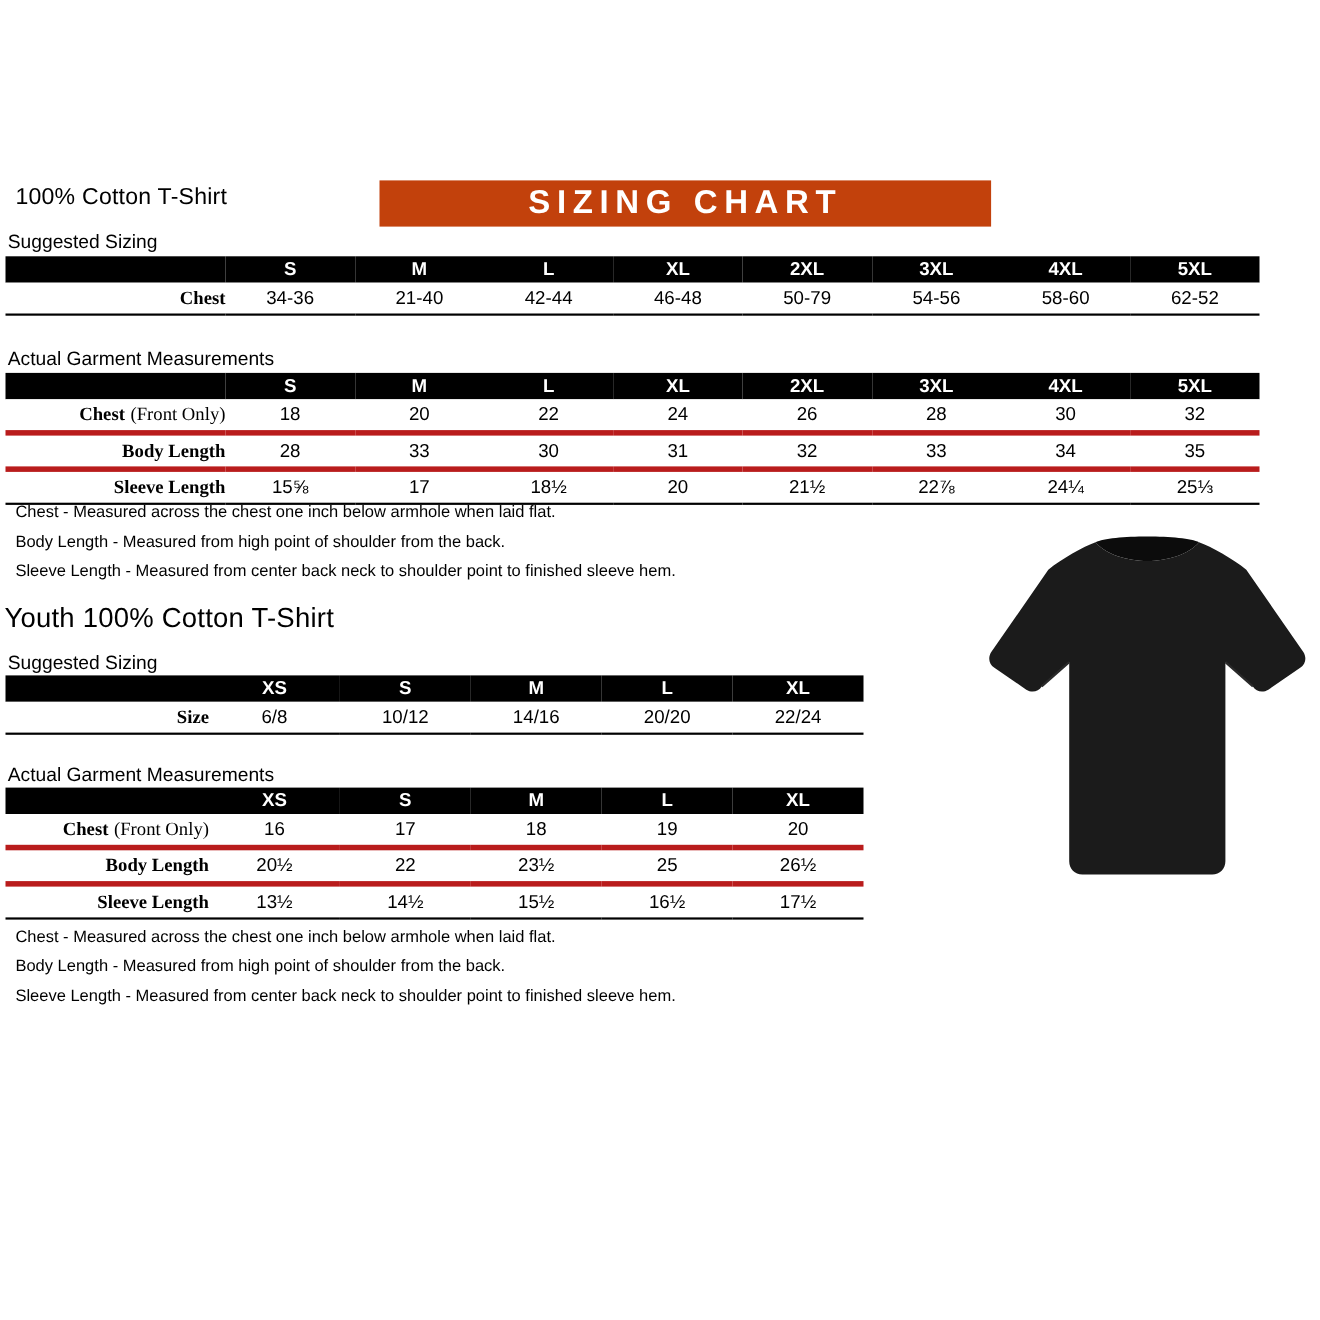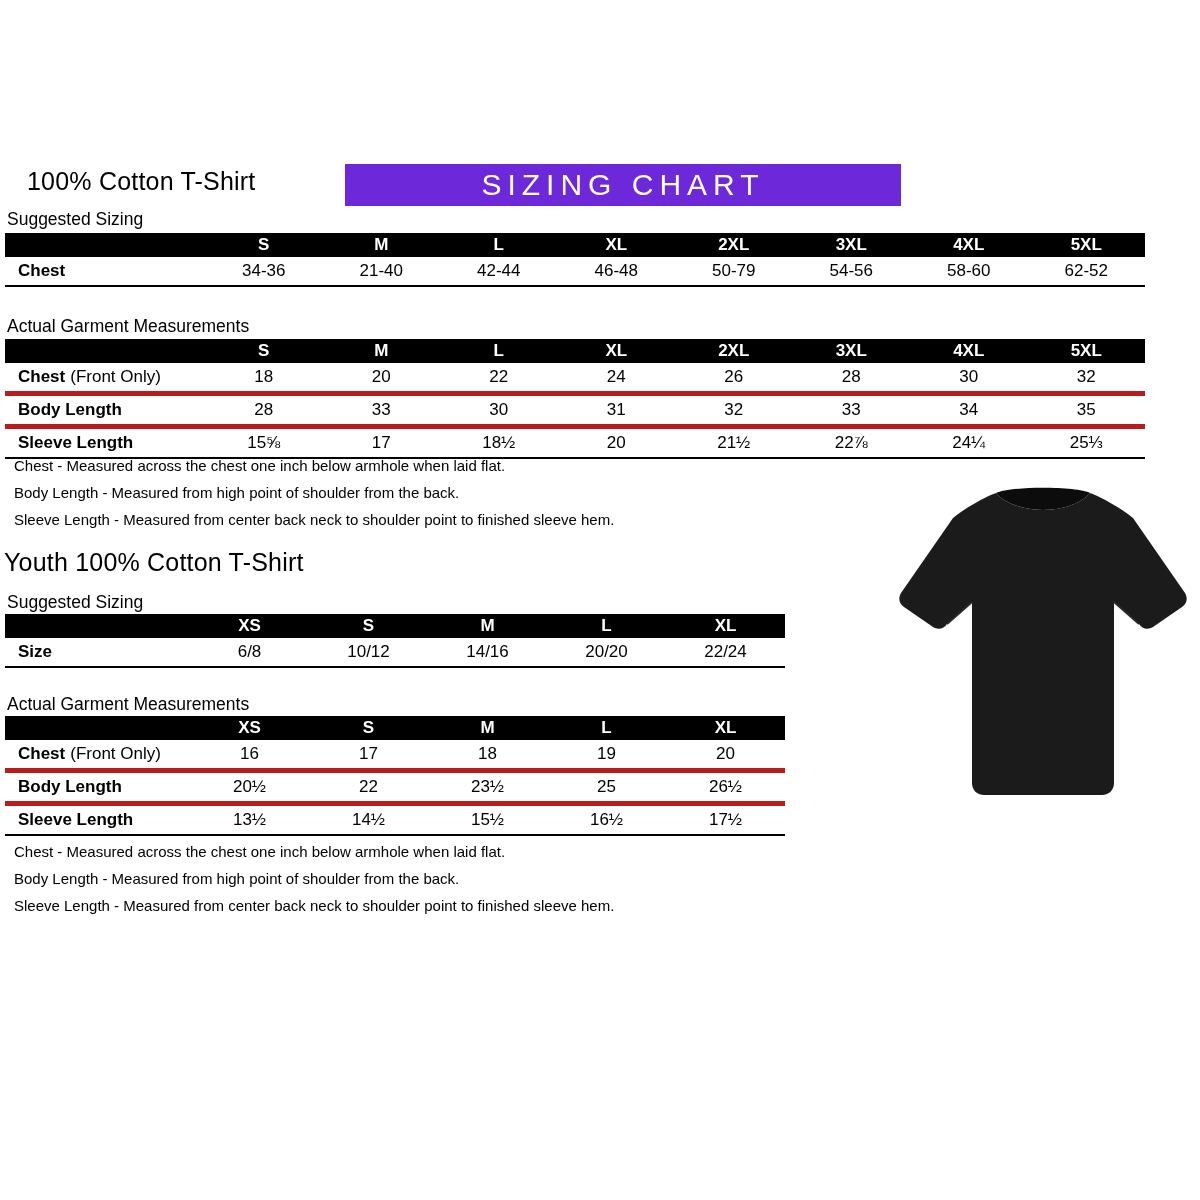--- a/index.html
+++ b/index.html
@@ -1,35 +1,35 @@
 <!DOCTYPE html>
 <html><head>
 <meta charset="utf-8">
 <style>
   html,body{margin:0;padding:0;background:#fff;}
   body{width:1200px;height:1200px;position:relative;overflow:hidden;
        font-family:"Liberation Sans",sans-serif;color:#000;}
 
   .abs{position:absolute;}
 
-  .main-title{left:14px;top:167px;font-size:25px;font-weight:400;letter-spacing:.2px;margin-left:13px;}
-  .banner{left:345px;top:164px;width:556px;height:42px;background:#6d28d9;color:#fff;
+  .main-title{left:14px;top:167px;font-size:21px;font-weight:400;letter-spacing:.2px;}
+  .banner{left:345px;top:164px;width:556px;height:42px;background:#c2410c;color:#fff;
           display:flex;align-items:center;justify-content:center;
-          font-size:30px;font-weight:normal;letter-spacing:6px;}
+          font-size:30px;font-weight:bold;letter-spacing:6px;}
 
   .section-label{left:7px;font-size:17.5px;}
 
   table.tbl{position:absolute;left:5px;border-collapse:collapse;table-layout:fixed;}
   table.adultw{width:1140px;}
   table.youthw{width:780px;}
   .tbl th{background:#000;color:#fff;font-size:17px;font-weight:bold;
           height:24px;text-align:center;padding:0;}
   .tbl td{font-size:17px;height:28px;text-align:center;padding:0;
           border-bottom:5px solid #b91c1c;background:#fff;}
-  .tbl td.lbl{text-align:left;padding-left:13px;font-weight:bold;white-space:nowrap;}
+  .tbl td.lbl{text-align:right;padding-left:13px;font-weight:bold;white-space:nowrap;font-family:Liberation Serif, serif;}
   .tbl td .note{font-weight:normal;margin-left:5px;}
   .tbl tr.thick td{border-bottom:2px solid #000;}
   col.lblcol-a{width:200px;}
   col.lblcol-y{width:185px;}
 
   .notes{left:14px;font-size:15px;}
   .note-line{margin-bottom:10px;}
 
   .youth-title{left:4px;top:548px;font-size:25px;font-weight:normal;letter-spacing:.2px;}
 

